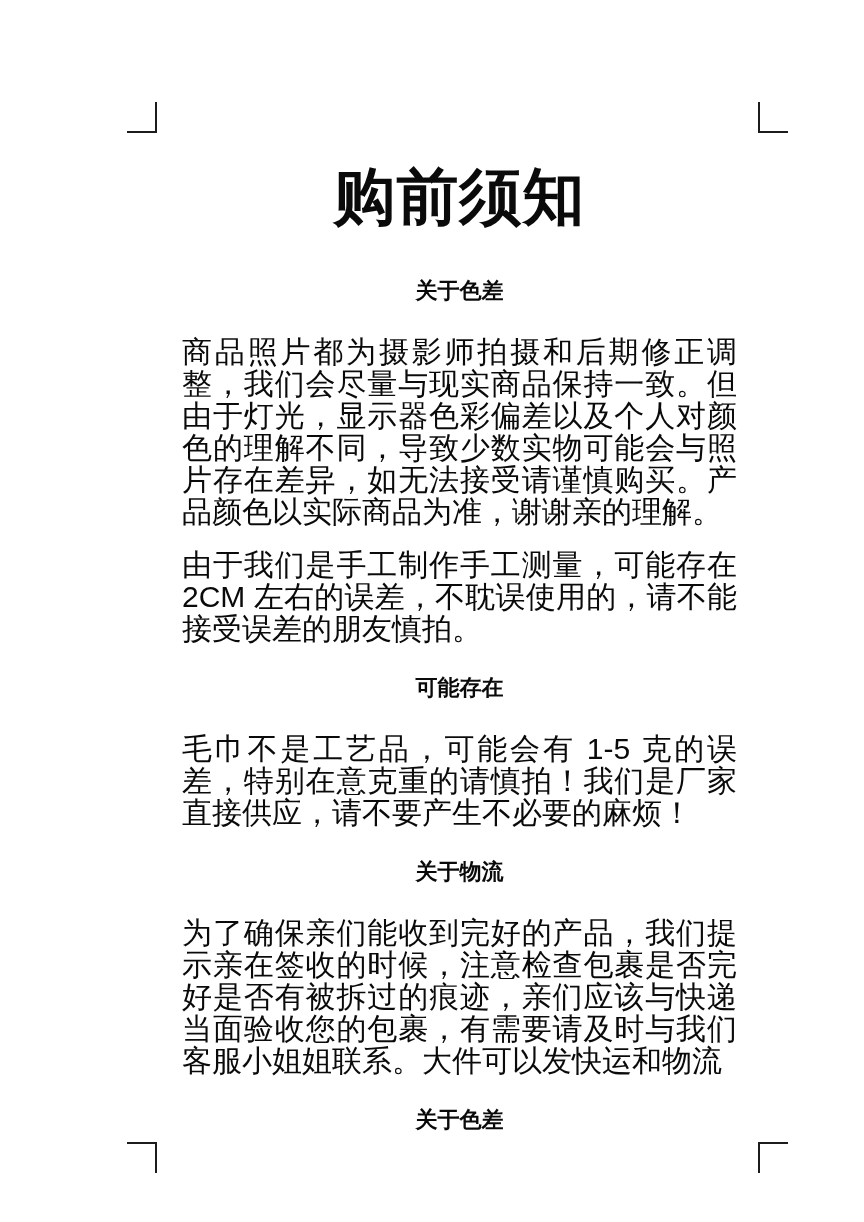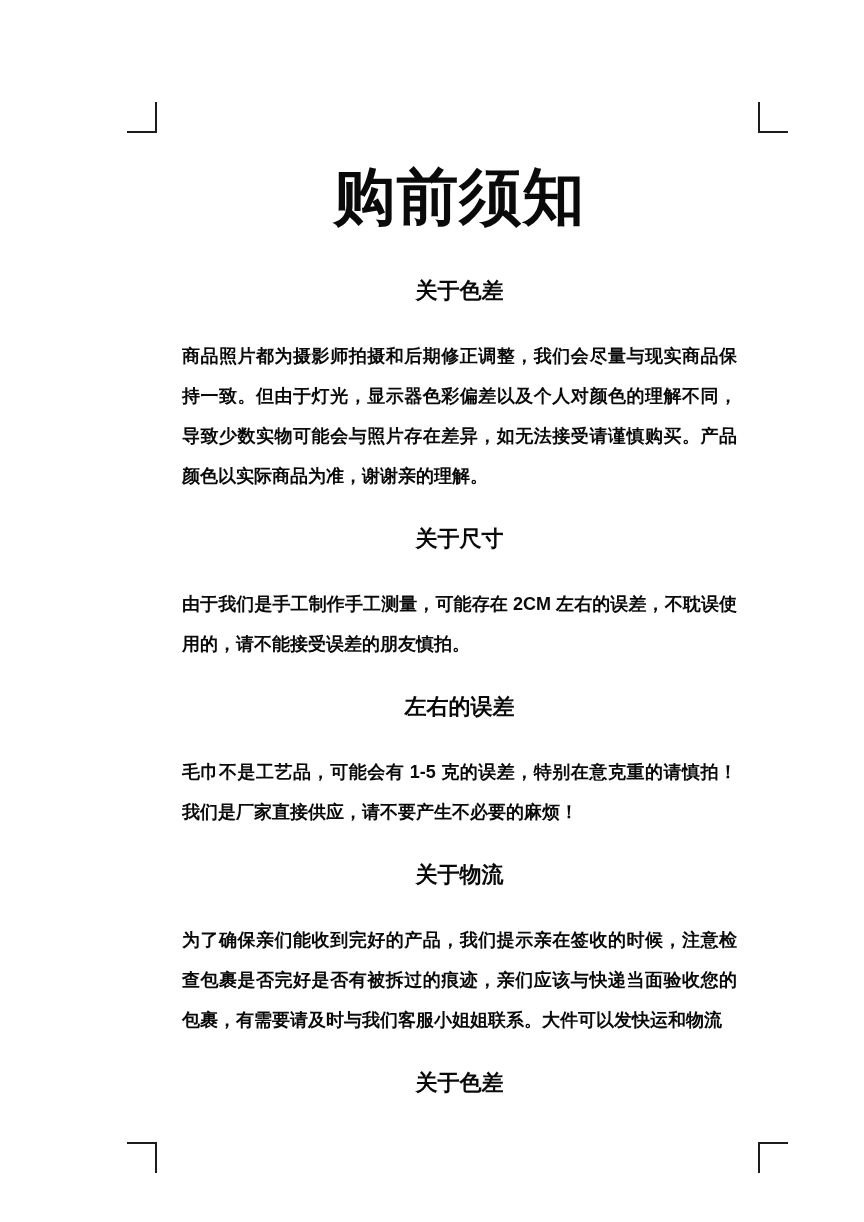--- a/index.html
+++ b/index.html
@@ -40,23 +40,23 @@
     margin-top: -6px;
     font-size: 22px;
     line-height: 48px;
     font-weight: 700;
     text-align: center;
     white-space: nowrap;
   }
   .section-heading.first { margin-top: 8px; }
   .section-body {
     margin-top: -4px;
-    font-size: 18px;
-    line-height: 40px;
-    font-weight: 700;
+    font-size: 30px;
+    line-height: 32px;
+    font-weight: 400;
     text-align: justify;
     word-break: break-all;
     overflow-wrap: anywhere;
   }
 </style>
 </head>
 <body>
 
 <div class="page">
 
@@ -65,24 +65,23 @@
   <div class="crop crop-bl"></div>
   <div class="crop crop-br"></div>
 
   <div class="content">
 
     <h1 class="doc-title">购前须知</h1>
 
     <h2 class="section-heading first">关于色差</h2>
     <p class="section-body">商品照片都为摄影师拍摄和后期修正调整，我们会尽量与现实商品保持一致。但由于灯光，显示器色彩偏差以及个人对颜色的理解不同，导致少数实物可能会与照片存在差异，如无法接受请谨慎购买。产品颜色以实际商品为准，谢谢亲的理解。</p>
 
-    <h2 class="section-heading">关于尺寸</h2>
     <p class="section-body">由于我们是手工制作手工测量，可能存在 2CM 左右的误差，不耽误使用的，请不能接受误差的朋友慎拍。</p>
 
-    <h2 class="section-heading">左右的误差</h2>
+    <h2 class="section-heading">可能存在</h2>
     <p class="section-body">毛巾不是工艺品，可能会有 1-5 克的误差，特别在意克重的请慎拍！我们是厂家直接供应，请不要产生不必要的麻烦！</p>
 
     <h2 class="section-heading">关于物流</h2>
     <p class="section-body">为了确保亲们能收到完好的产品，我们提示亲在签收的时候，注意检查包裹是否完好是否有被拆过的痕迹，亲们应该与快递当面验收您的包裹，有需要请及时与我们客服小姐姐联系。大件可以发快运和物流</p>
 
     <h2 class="section-heading">关于色差</h2>
 
   </div>
 </div>
 

